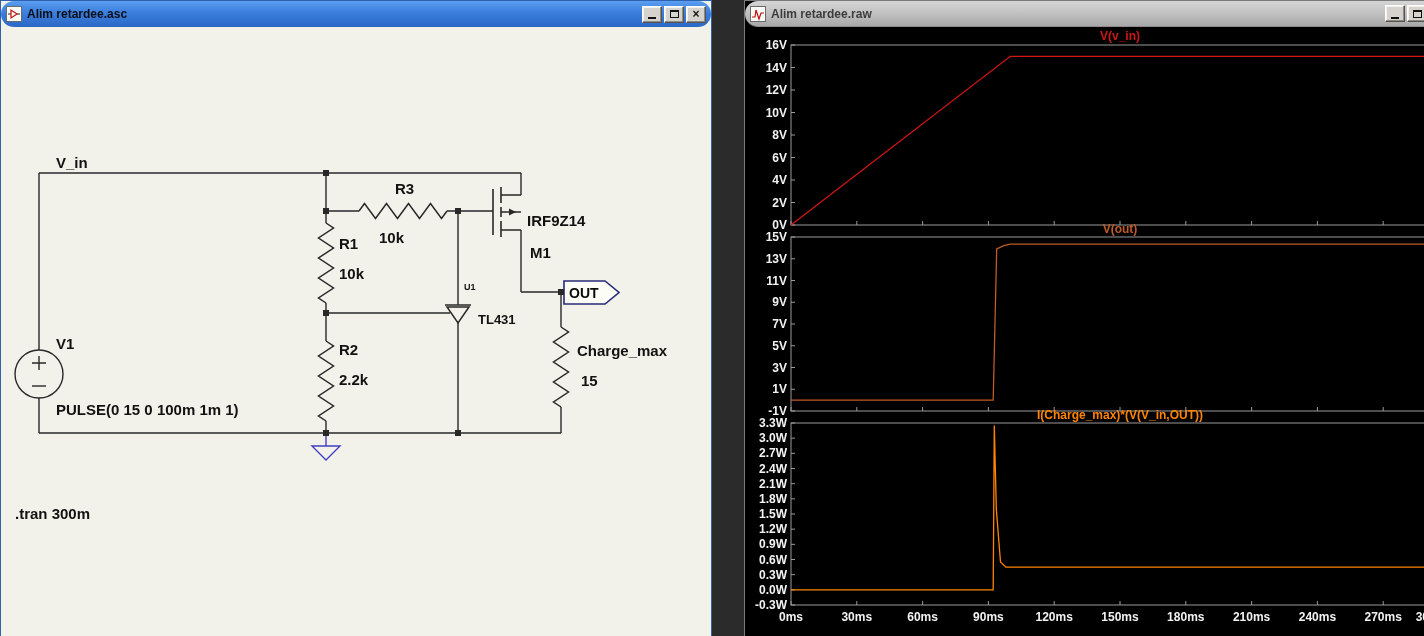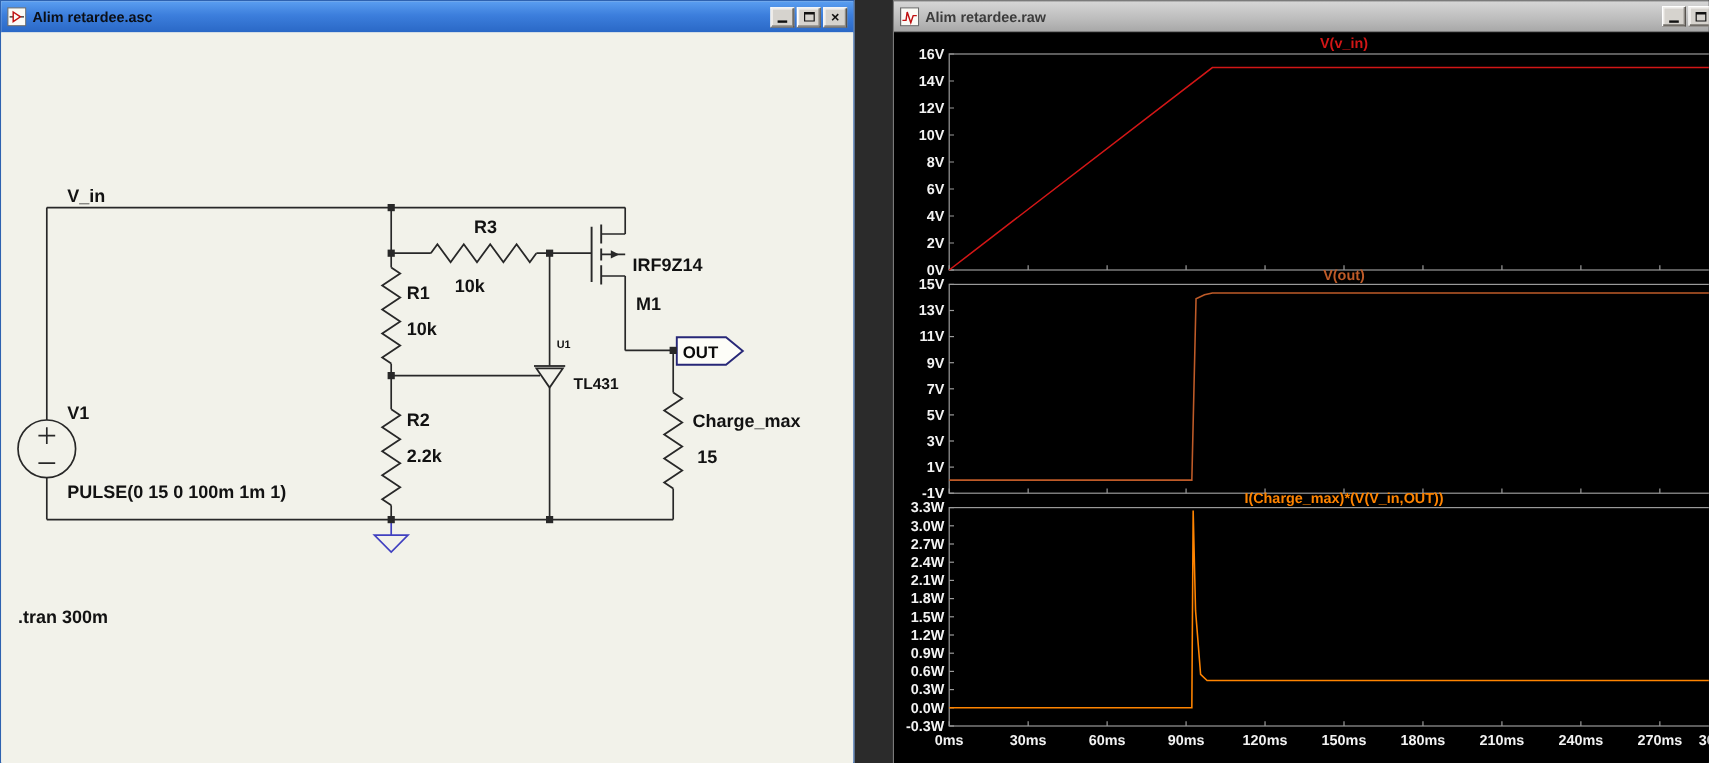--- a/index.html
+++ b/index.html
@@ -4,21 +4,21 @@
 <style>
   html,body{margin:0;padding:0;}
   body{
     width:1424px;height:636px;position:relative;overflow:hidden;
     background:#2b2b2b;font-family:"Liberation Sans",sans-serif;
   }
   .window{position:absolute;top:0;height:636px;box-sizing:border-box;display:flex;flex-direction:column;}
   .left-window{left:0;width:712px;border:1px solid #2e62b0;background:#f2f2ea;}
   .right-window{left:744px;width:711px;border:1px solid #7a7a7a;background:#000;}
 
-  .titlebar{height:26px;flex:0 0 26px;display:flex;align-items:center;gap:5px;padding:0 3px 0 5px;box-sizing:border-box;}
+  .titlebar{height:26px;flex:0 0 26px;display:flex;align-items:center;gap:5px;padding:0 3px 0 5px;box-sizing:border-box;border-radius:13px;}
   .titlebar-active{background:linear-gradient(to bottom,#5a9ef0 0%,#3c7edc 45%,#2a68c6 100%);}
   .titlebar-inactive{background:linear-gradient(to bottom,#d6d6d6 0%,#bcbcbc 60%,#a8a8a8 100%);border-bottom:1px solid #8e8e8e;}
   .title-text{font-size:12px;font-weight:bold;color:#0b0f16;white-space:nowrap;}
   .titlebar-inactive .title-text{color:#3c3c3c;}
   .title-icon{width:16px;height:16px;display:inline-flex;}
   .win-controls{margin-left:auto;display:flex;gap:2px;padding-right:2px;}
   .win-btn{width:20px;height:17px;background:#d6d3ce;border:1px solid;border-color:#ffffff #57534e #57534e #ffffff;
     box-shadow:inset -1px -1px 0 #8d8a84,inset 1px 1px 0 #f4f2ef;
     display:flex;align-items:center;justify-content:center;cursor:pointer;box-sizing:border-box;}
   .glyph-min{width:8px;height:2px;background:#111;margin-top:8px;}

